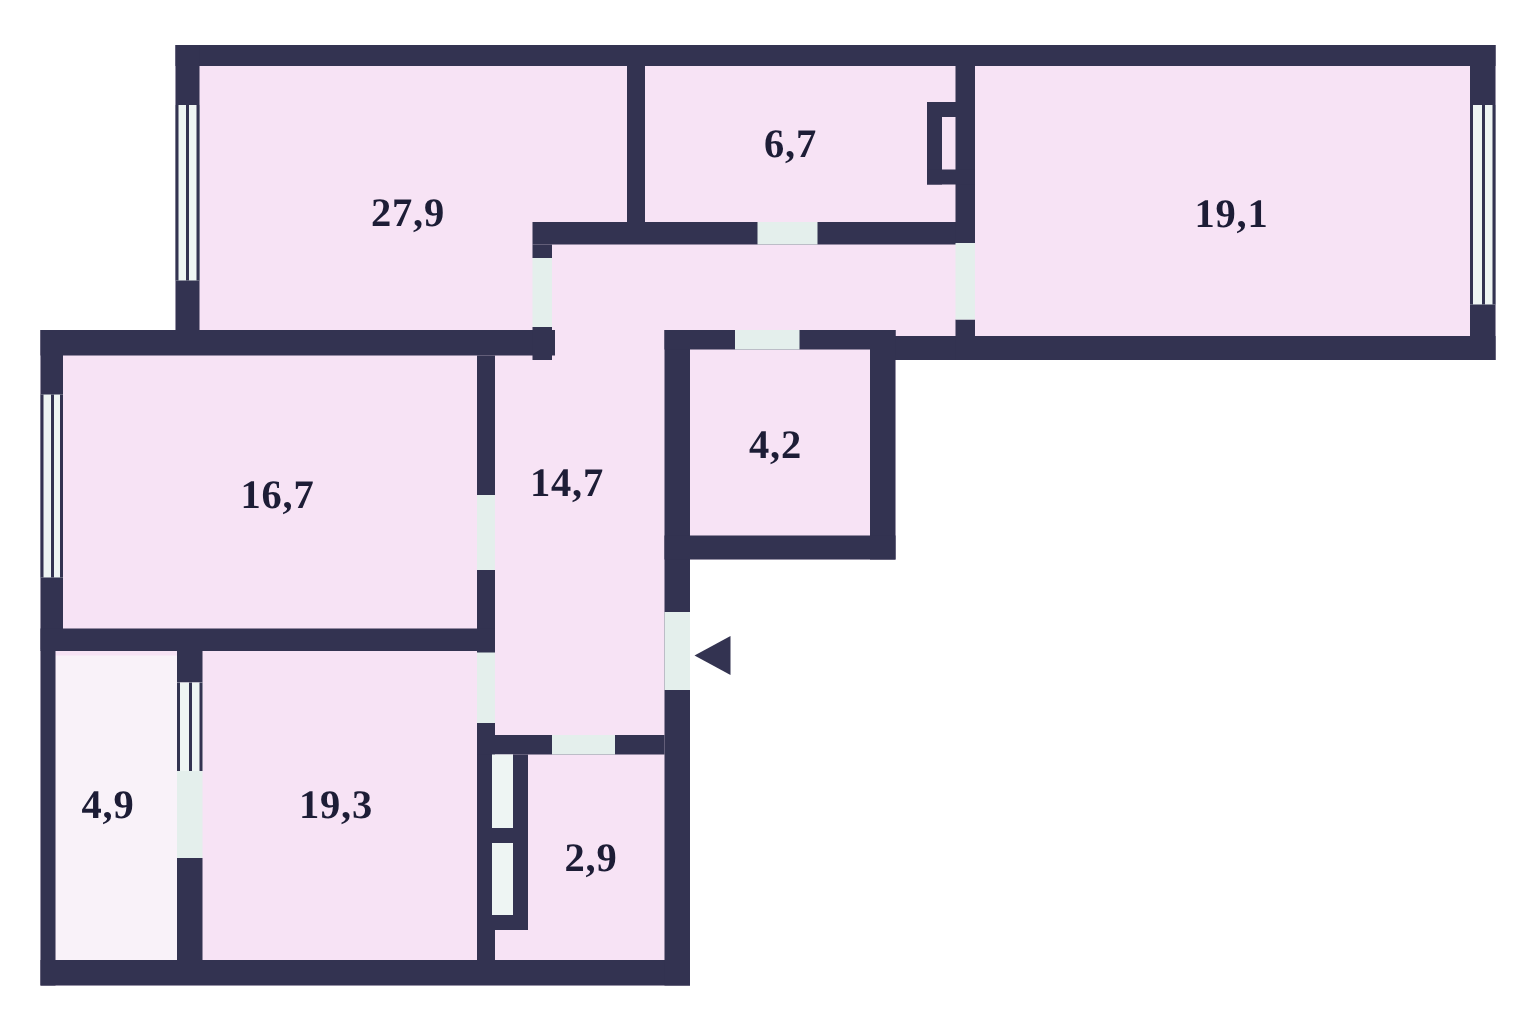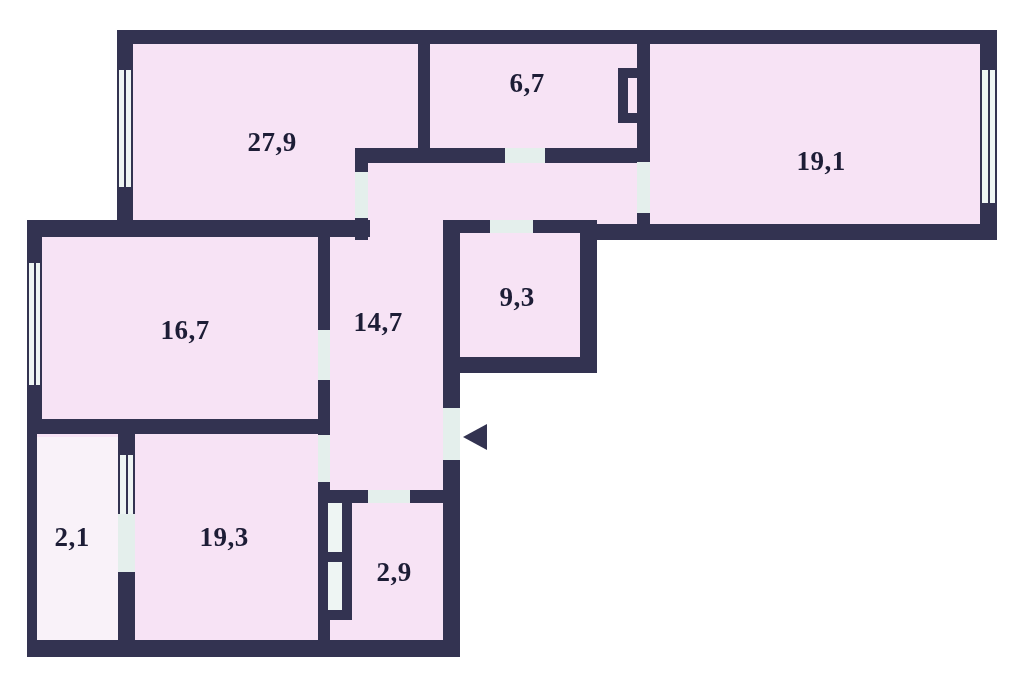--- a/index.html
+++ b/index.html
@@ -109,22 +109,22 @@
   <div class="abs door" style="left:490px;top:220px;width:43px;height:13px;"></div>
   <div class="abs door" style="left:318px;top:330px;width:12px;height:50px;"></div>
   <div class="abs door" style="left:318px;top:435px;width:12px;height:47px;"></div>
   <div class="abs door" style="left:368px;top:490px;width:42px;height:13px;"></div>
   <div class="abs door" style="left:118px;top:514px;width:17px;height:58px;"></div>
   <div class="abs door" style="left:443px;top:408px;width:17px;height:52px;"></div>
 
   <div class="entrance-arrow" style="left:463px;top:424px;"></div>
 
   <div class="label" style="left:272px;top:142px;">27,9</div>
-  <div class="label" style="left:527px;top:83px;">6,7</div>
-  <div class="label" style="left:821px;top:143px;margin-top:18px;">19,1</div>
+  <div class="label" style="left:527px;top:96px;">6,7</div>
+  <div class="label" style="left:821px;top:143px;">19,1</div>
   <div class="label" style="left:185px;top:330px;">16,7</div>
   <div class="label" style="left:378px;top:322px;font-family:Liberation Serif, serif;">14,7</div>
-  <div class="label" style="left:517px;top:297px;">9,3</div>
-  <div class="label" style="left:72px;top:537px;">2,1</div>
+  <div class="label" style="left:517px;top:297px;">4,2</div>
+  <div class="label" style="left:72px;top:537px;">4,9</div>
   <div class="label" style="left:224px;top:537px;">19,3</div>
   <div class="label" style="left:394px;top:572px;">2,9</div>
 
 </div>
 
 </body></html>

